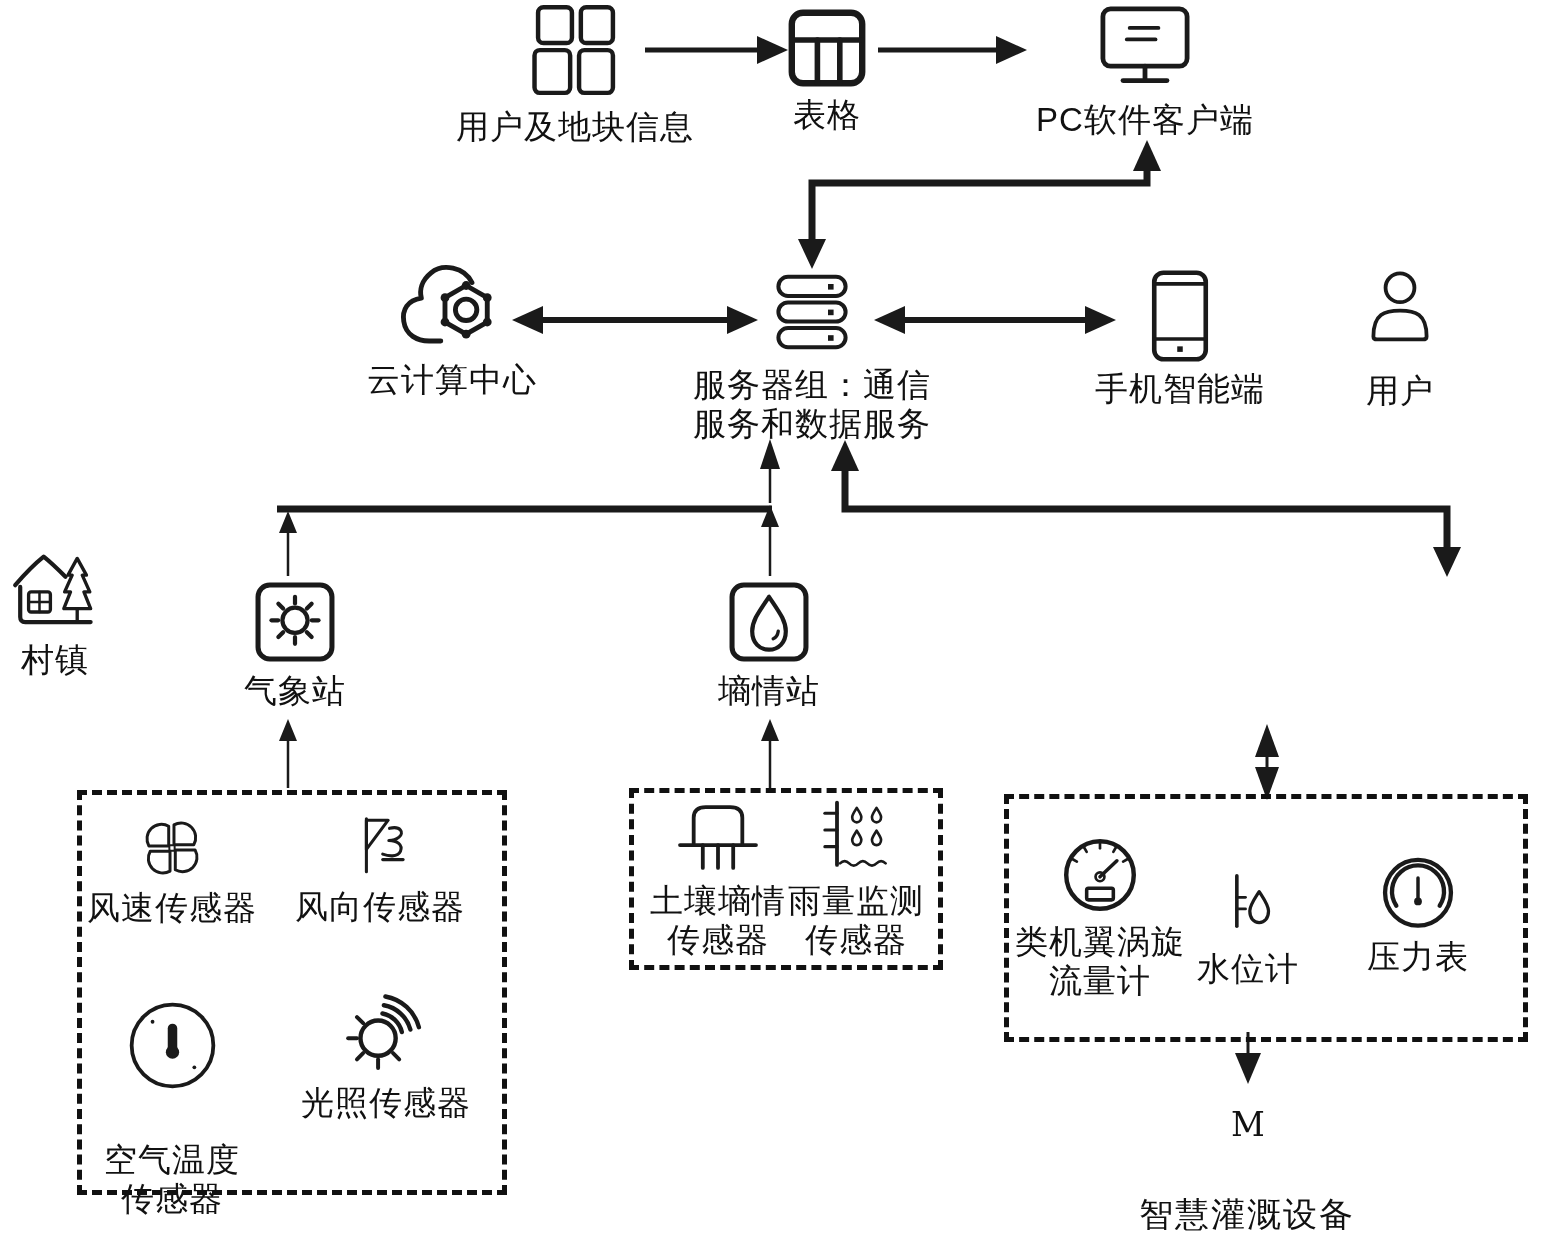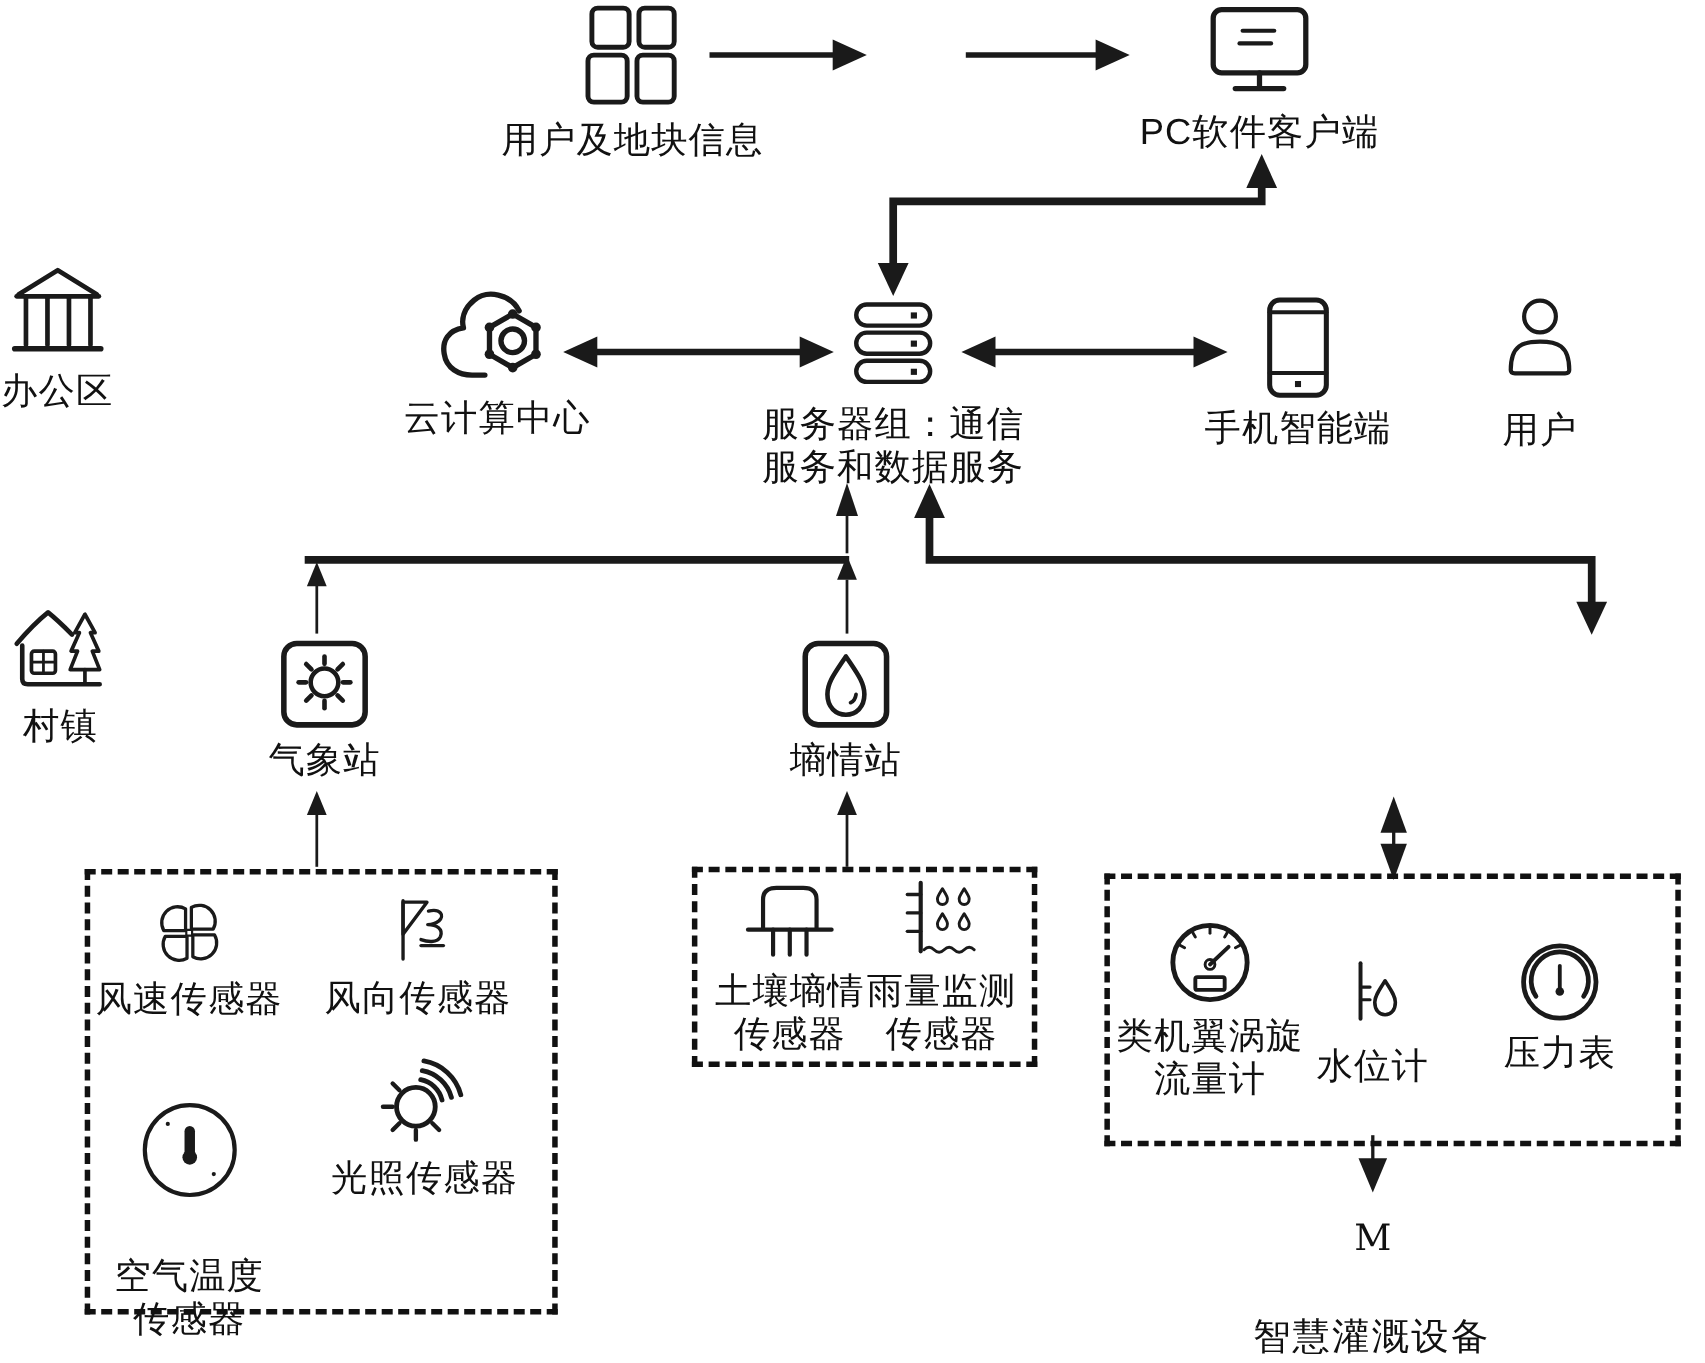--- a/index.html
+++ b/index.html
@@ -92,44 +92,41 @@
   <div class="node" style="left:455px;top:2px;width:240px;">
     <svg width="115" height="98" viewBox="0 0 120 110">
       <rect class="ic" x="18" y="6" width="38" height="40" rx="6" stroke-width="5"></rect>
       <rect class="ic" x="66" y="6" width="36" height="40" rx="6" stroke-width="5"></rect>
       <rect class="ic" x="14" y="54" width="40" height="48" rx="6" stroke-width="5"></rect>
       <rect class="ic" x="64" y="54" width="38" height="48" rx="6" stroke-width="5"></rect>
     </svg>
     <div class="label">用户及地块信息</div>
   </div>
 
+  <div class="node" style="left:747px;top:8px;width:160px;">
+    <svg width="80" height="80" viewBox="0 0 100 100">
+      <rect class="ic" x="6" y="6" width="88" height="88" rx="14" stroke-width="8"></rect>
+      <line class="ic" x1="6" y1="40" x2="94" y2="40" stroke-width="7"></line>
+      <line class="ic" x1="38" y1="40" x2="38" y2="94" stroke-width="7"></line>
+      <line class="ic" x1="66" y1="40" x2="66" y2="94" stroke-width="7"></line>
+    </svg>
+    <div class="label">表格</div>
+  </div>
 
   <div class="node" style="left:1030px;top:5px;width:230px;">
     <svg width="100" height="88" viewBox="0 0 100 92">
       <rect class="ic" x="6" y="4" width="88" height="60" rx="8" stroke-width="5"></rect>
       <line class="ic" x1="34" y1="24" x2="64" y2="24" stroke-width="4"></line>
       <line class="ic" x1="31" y1="36" x2="61" y2="36" stroke-width="4"></line>
       <line class="ic" x1="50" y1="64" x2="50" y2="77" stroke-width="5"></line>
       <line class="ic" x1="27" y1="79" x2="73" y2="79" stroke-width="5"></line>
     </svg>
     <div class="label">PC软件客户端</div>
   </div>
 
-  <div class="node" style="left:0px;top:238px;width:104px;">
-    <svg width="85" height="90" viewBox="0 0 100 100">
-      <path class="ic" d="M8,32 L50,6 L92,32" stroke-width="5"></path>
-      <line class="ic" x1="6" y1="34" x2="94" y2="34" stroke-width="5"></line>
-      <line class="ic" x1="16" y1="36" x2="16" y2="86" stroke-width="5"></line>
-      <line class="ic" x1="39" y1="36" x2="39" y2="86" stroke-width="5"></line>
-      <line class="ic" x1="62" y1="36" x2="62" y2="86" stroke-width="5"></line>
-      <line class="ic" x1="85" y1="36" x2="85" y2="86" stroke-width="5"></line>
-      <line class="ic" x1="4" y1="90" x2="96" y2="90" stroke-width="6"></line>
-    </svg>
-    <div class="label">办公区</div>
-  </div>
 
   <div class="node" style="left:342px;top:255px;width:220px;">
     <svg width="112" height="98" viewBox="0 0 115 100">
       <path class="ic" d="M78,28 C70,12 48,8 36,18 C26,26 24,36 26,44 C12,46 6,56 8,68 C10,82 22,88 34,88 L46,88" stroke-width="5"></path>
       <polygon class="ic" points="93.7,68.5 72,81 50.3,68.5 50.3,43.5 72,31 93.7,43.5" stroke-width="5"></polygon>
       <circle class="ic" cx="72" cy="56" r="11" stroke-width="5"></circle>
       <circle class="fill" cx="93.7" cy="68.5" r="4.5"></circle>
         <circle class="fill" cx="72" cy="81" r="4.5"></circle>
       <circle class="fill" cx="50.3" cy="68.5" r="4.5"></circle>
         <circle class="fill" cx="50.3" cy="43.5" r="4.5"></circle>
@@ -235,21 +232,21 @@
       <circle class="ic" cx="50" cy="50" r="43" stroke-width="4"></circle>
       <line class="ic" x1="50" y1="32" x2="50" y2="56" stroke-width="10"></line>
       <circle class="fill" cx="50" cy="57" r="7"></circle>
       <circle class="fill" cx="29" cy="25" r="2"></circle>
       <circle class="fill" cx="73" cy="73" r="2"></circle>
     </svg>
     <div class="label" style="margin-top:12px;">空气温度
 传感器</div>
   </div>
 
-  <div class="node" style="left:276px;top:956px;width:220px;">
+  <div class="node" style="left:276px;top:988px;width:220px;">
     <svg width="98" height="88" viewBox="0 0 110 100">
       <circle class="ic" cx="46" cy="57" r="20" stroke-width="5"></circle>
       <line class="ic" x1="29" y1="40" x2="22" y2="33" stroke-width="4.5"></line>
       <line class="ic" x1="22" y1="57" x2="12" y2="57" stroke-width="4.5"></line>
       <line class="ic" x1="29" y1="74" x2="22" y2="81" stroke-width="4.5"></line>
       <line class="ic" x1="46" y1="81" x2="46" y2="91" stroke-width="4.5"></line>
       <line class="ic" x1="63" y1="74" x2="70" y2="81" stroke-width="4.5"></line>
       <path class="ic" d="M73,50 A28,28 0 0,0 51,29" stroke-width="5"></path>
       <path class="ic" d="M82.7,47.2 A38,38 0 0,0 52.6,19.6" stroke-width="5"></path>
       <path class="ic" d="M92.4,44.6 A48,48 0 0,0 54.3,9.7" stroke-width="5"></path>

